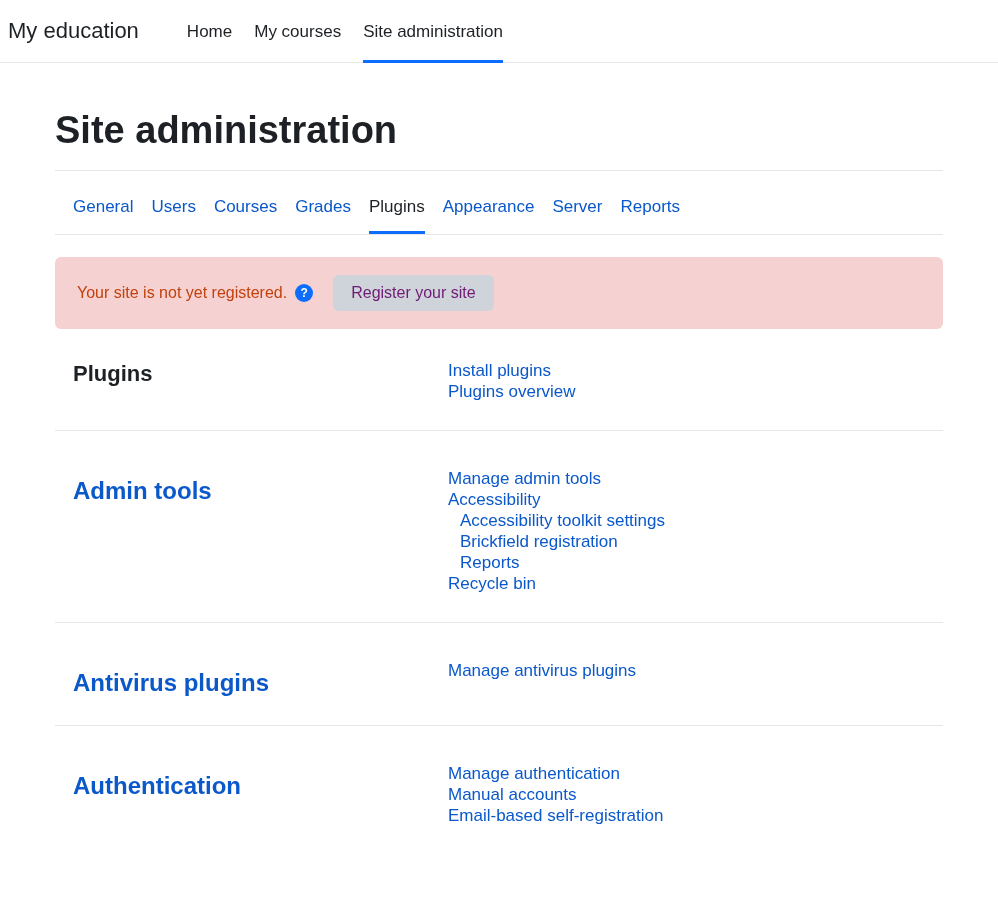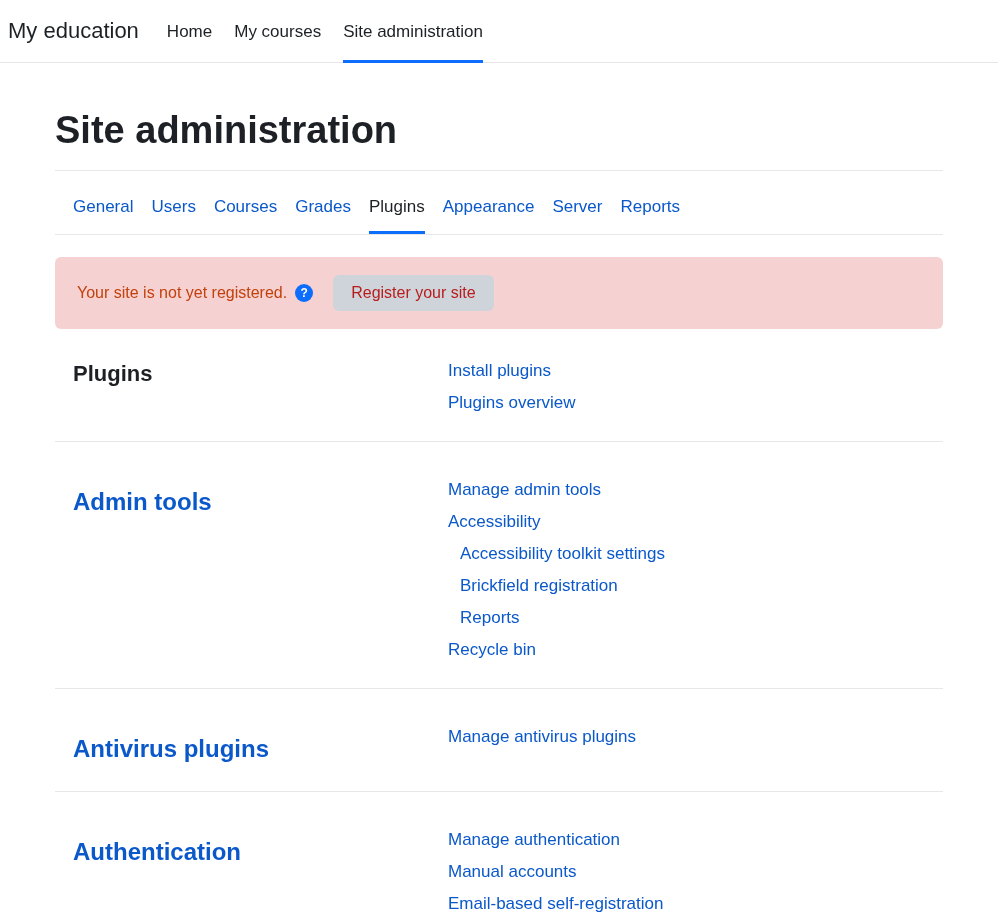--- a/index.html
+++ b/index.html
@@ -1,44 +1,44 @@
 <!DOCTYPE html>
 <html><head>
 <meta charset="utf-8">
 <style>
   * { box-sizing: border-box; margin: 0; padding: 0; }
   body { font-family: "Segoe UI", -apple-system, Arial, sans-serif; color: #1d2125; background: #fff; }
   a { text-decoration: none; }
 
   .topbar { display: flex; align-items: center; gap: 28px; padding: 16px 8px; border-bottom: 1px solid #e7e7e7; }
   .brand { font-size: 22px; color: #1d2125; }
-  .nav { display: flex; gap: 22px; }
+  .nav { display: flex; gap: 22px; margin-left: 20px; }
   .nav-item { font-size: 17px; color: #1d2125; padding: 6px 0 18px 0; margin-bottom: -17px; cursor: pointer; }
   .nav-item.active { border-bottom: 3px solid #0d6efd; }
 
   .content { max-width: 920px; margin: 0 auto; padding: 46px 16px 30px 16px; }
   .page-title { font-size: 38px; font-weight: 700; margin-bottom: 18px; }
   .rule { border: 0; border-top: 1px solid #e7e7e7; margin: 0 0 10px 0; }
 
   .tabs { display: flex; gap: 18px; padding: 10px 0 0 18px; }
   .tab { font-size: 17px; color: #0a58ca; padding: 6px 0 14px 0; cursor: pointer; }
   .tab.active { color: #1d2125; border-bottom: 3px solid #0d6efd; }
   .tabrule { border: 0; border-top: 1px solid #e7e7e7; margin: 0 0 22px 0; }
 
   .alert { background: #f6d1d1; border-radius: 6px; padding: 18px 22px; display: flex; align-items: center; gap: 8px; margin-bottom: 22px; }
   .alert-text { font-size: 16px; color: #c2410c; }
   .help-icon { width: 18px; height: 18px; border-radius: 50%; background: #0d6efd; color: #fff; font-size: 12px; font-weight: 700; display: inline-flex; align-items: center; justify-content: center; }
-  .alert-btn { margin-left: 12px; background: #ced4da; border: none; border-radius: 6px; padding: 9px 18px; font-size: 16px; color: #b91c1c; cursor: pointer; }
+  .alert-btn { margin-left: 12px; background: #ced4da; border: none; border-radius: 6px; padding: 9px 18px; font-size: 16px; color: #701a75; cursor: pointer; }
 
   .section { display: flex; padding: 10px 18px 28px 18px; border-bottom: 1px solid #e7e7e7; margin-bottom: 28px; }
   .section:last-child { border-bottom: none; margin-bottom: 0; }
   .section-title { flex: 0 0 375px; }
   .section-title.plain { font-size: 22px; font-weight: 700; color: #1d2125; }
   .section-title.link { font-size: 24px; font-weight: 700; color: #0a58ca; cursor: pointer; margin-top: 8px; }
-  .section-links { flex: 1; display: flex; flex-direction: column; gap: 12px; }
+  .section-links { flex: 1; display: flex; flex-direction: column; gap: 1px; }
   .section-links a, .section-links .group-label { font-size: 17px; color: #0a58ca; cursor: pointer; }
   .group-label { color: #0a58ca; }
   .indent { padding-left: 12px; }
 </style>
 </head>
 <body>
 
 <div class="topbar">
   <div class="brand">My education</div>
   <div class="nav" id="topnav">

